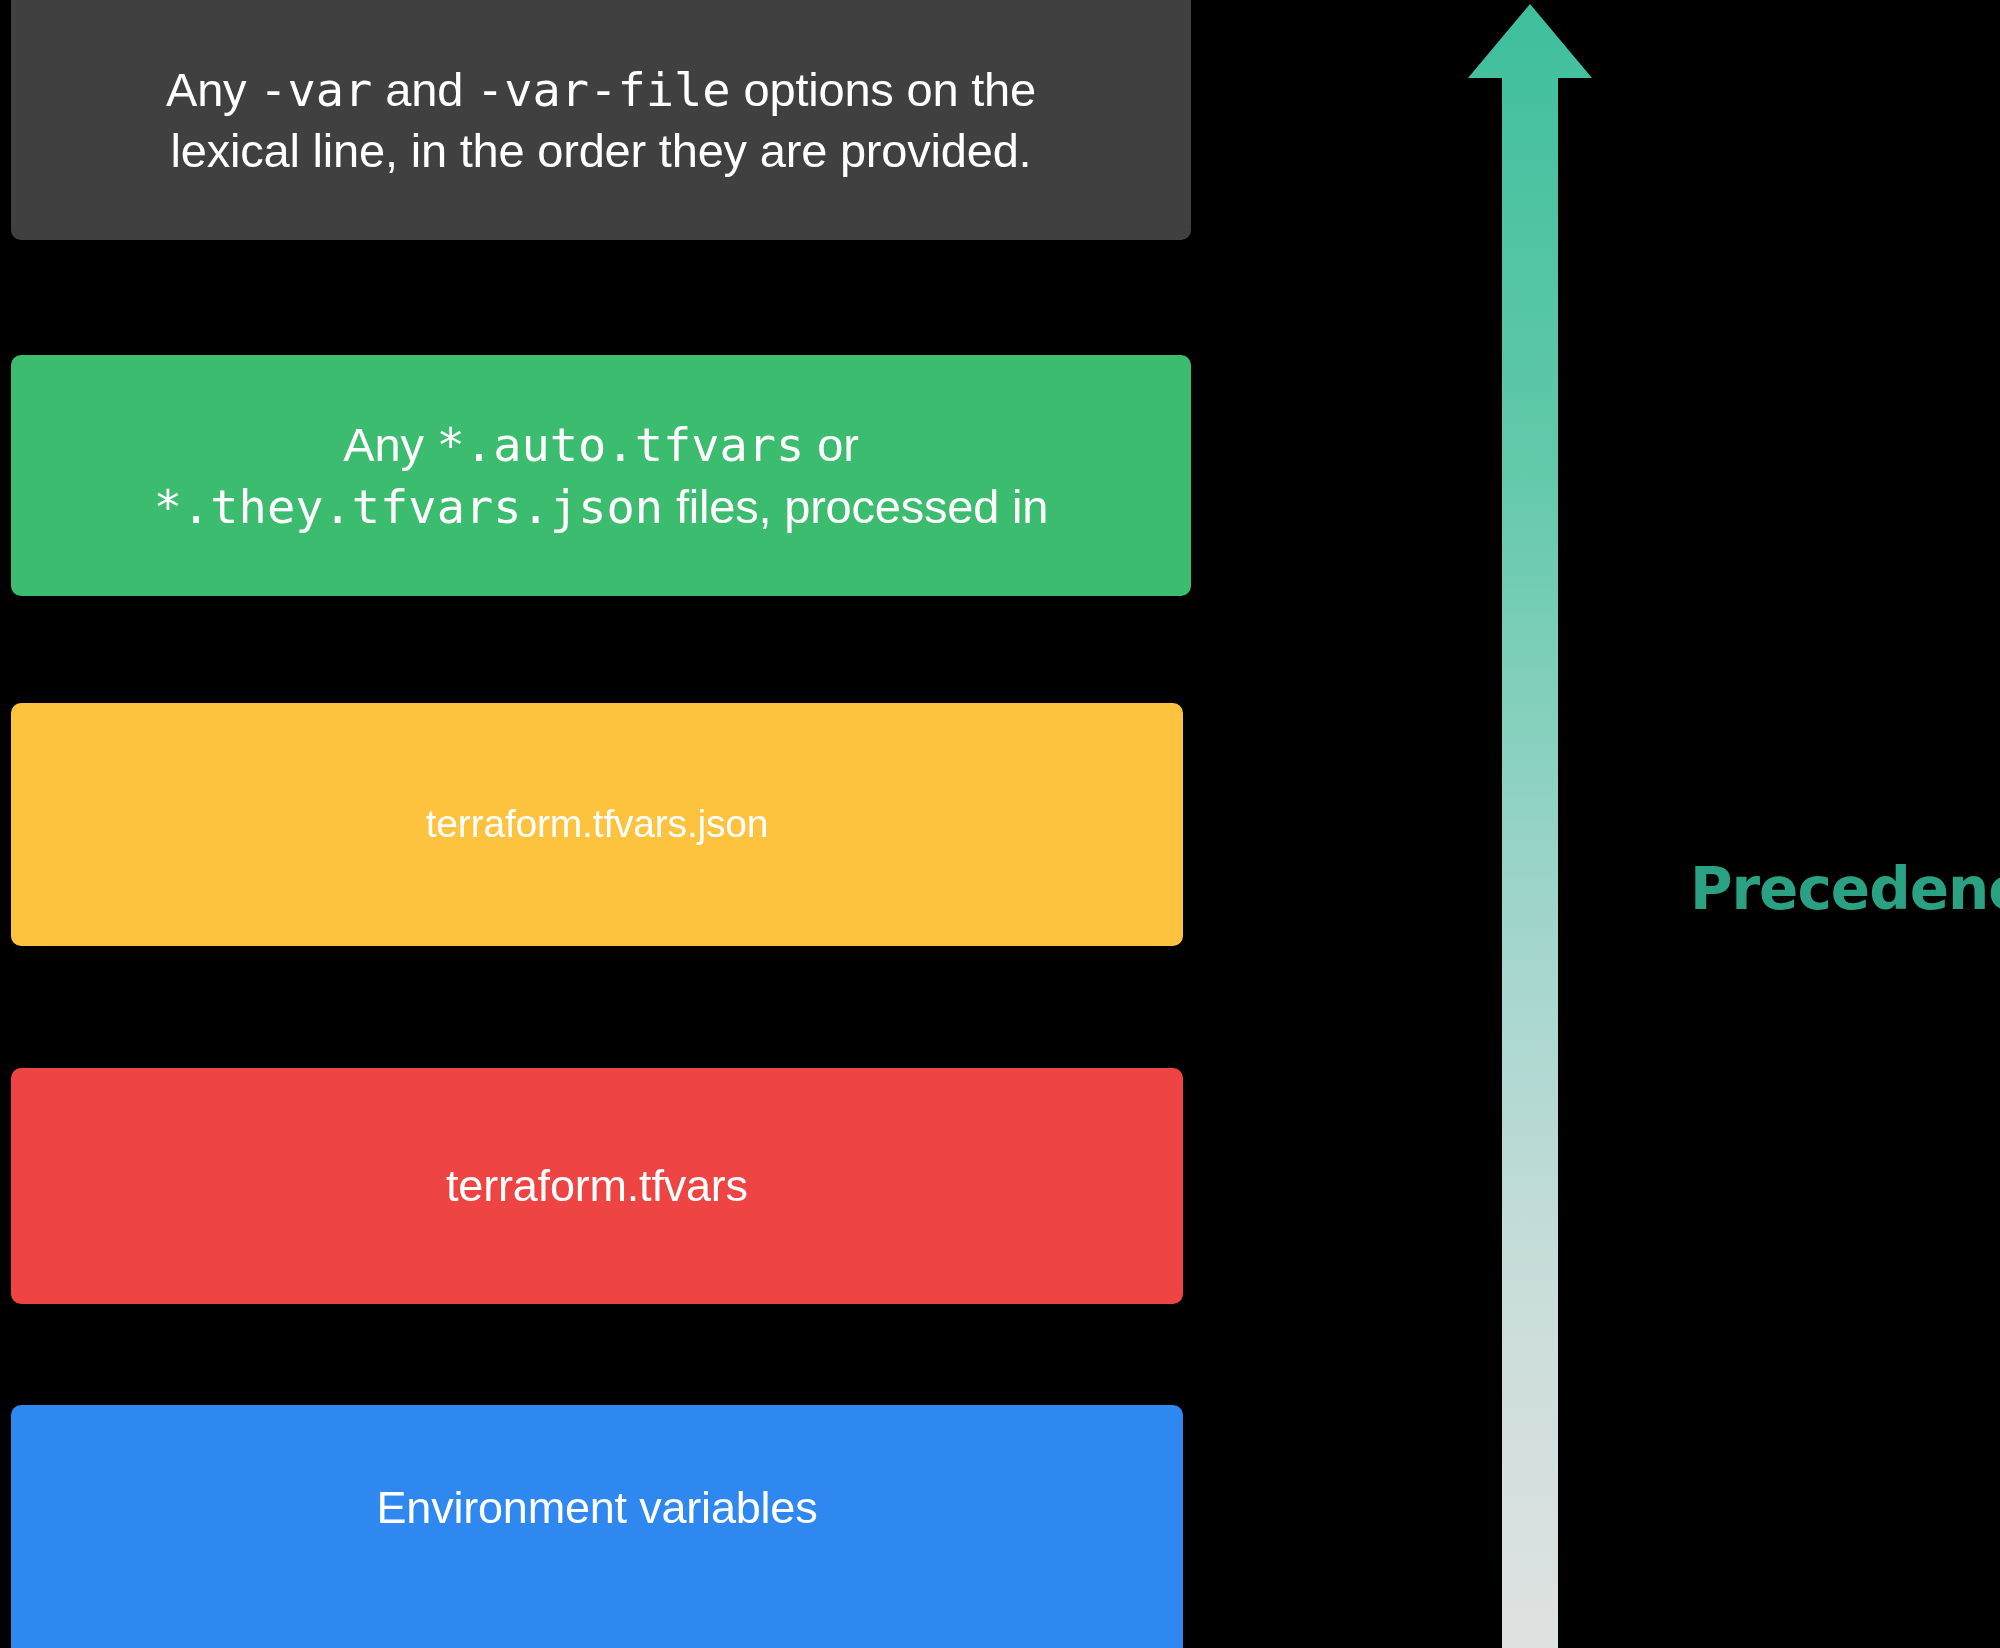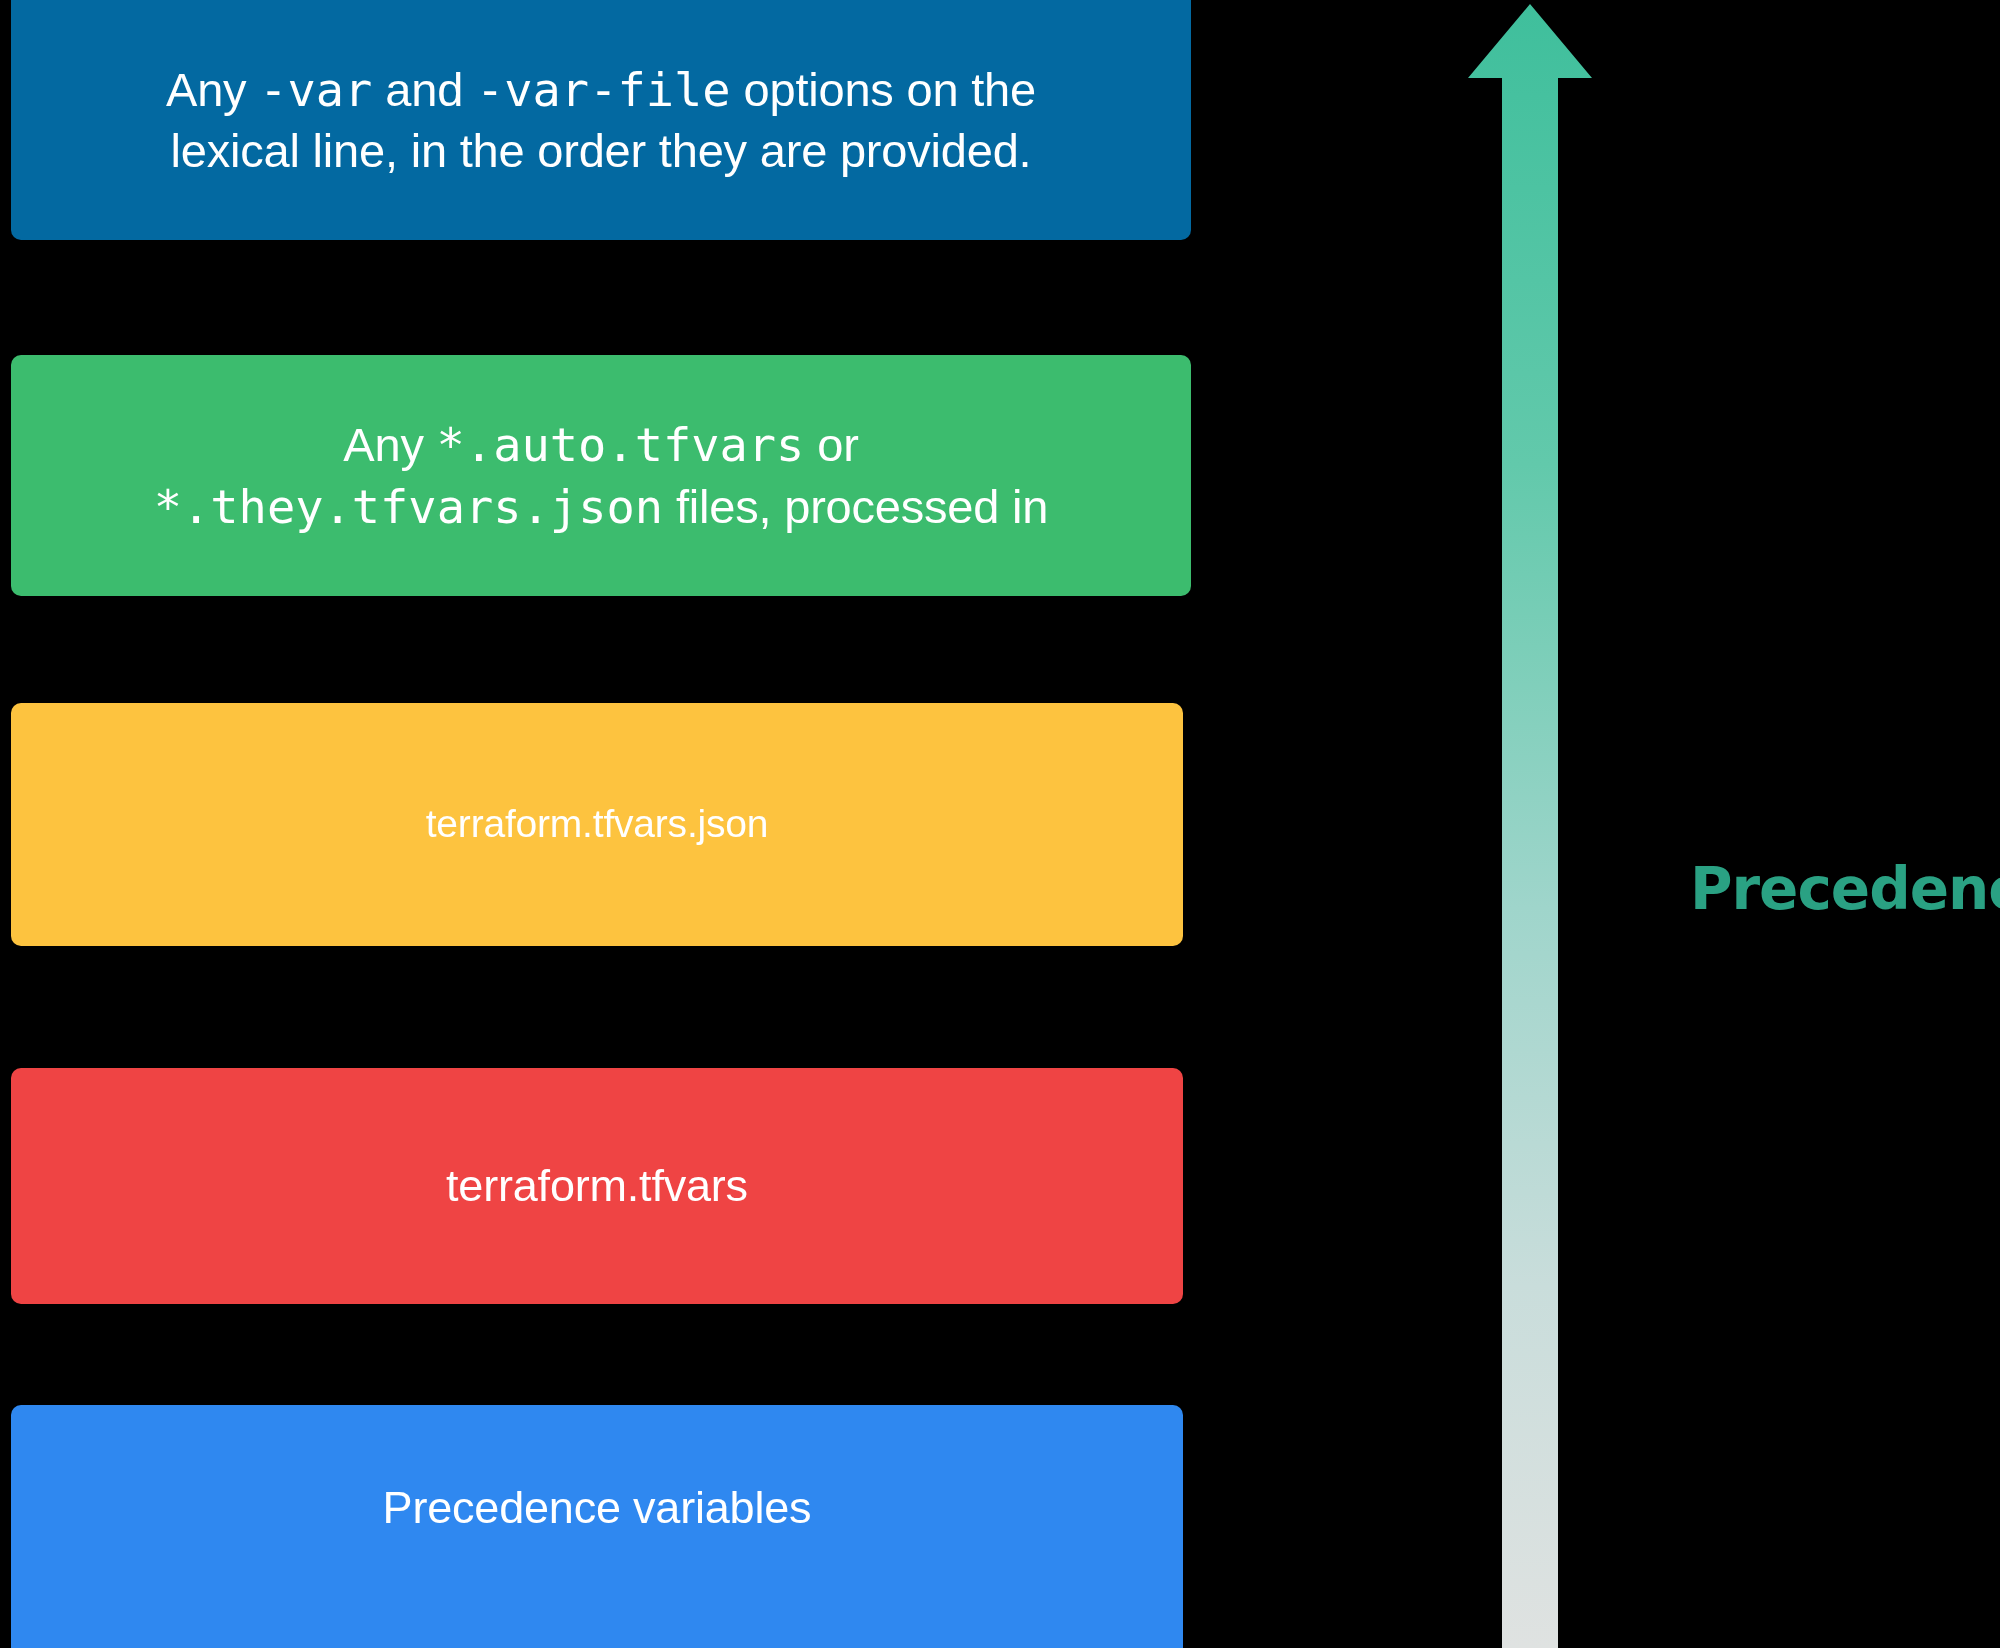--- a/index.html
+++ b/index.html
@@ -41,21 +41,21 @@
   }
   .mono {
     font-family: "DejaVu Sans Mono", monospace;
     letter-spacing: 0px;
   }
 
   #box-cli {
     top: 0px;
     width: 1180px;
     height: 240px;
-    background: #0369a1;
+    background: #404040;
     border-top-left-radius: 0px;
     border-top-right-radius: 0px;
     font-size: 47px;
   }
   #box-auto {
     top: 355px;
     width: 1180px;
     height: 241px;
     background: #3cbc6e;
     font-size: 47px;
@@ -124,21 +124,21 @@
 
   <div class="box" id="box-tfvars-json">
     <span class="txt">terraform.tfvars.json</span>
   </div>
 
   <div class="box" id="box-tfvars">
     <span class="txt">terraform.tfvars</span>
   </div>
 
   <div class="box" id="box-env">
-    <span class="txt">Precedence variables</span>
+    <span class="txt">Environment variables</span>
   </div>
 
   <svg id="arrow" viewBox="0 0 136 1648" preserveAspectRatio="none">
     <defs>
       <linearGradient id="arrowGrad" x1="0" y1="0" x2="0" y2="1">
         <stop offset="0%" stop-color="#3fbf9c"></stop>
         <stop offset="28%" stop-color="#62c9ab"></stop>
         <stop offset="55%" stop-color="#9fd5cb"></stop>
         <stop offset="78%" stop-color="#c9dddb"></stop>
         <stop offset="100%" stop-color="#dfe2e1"></stop>

